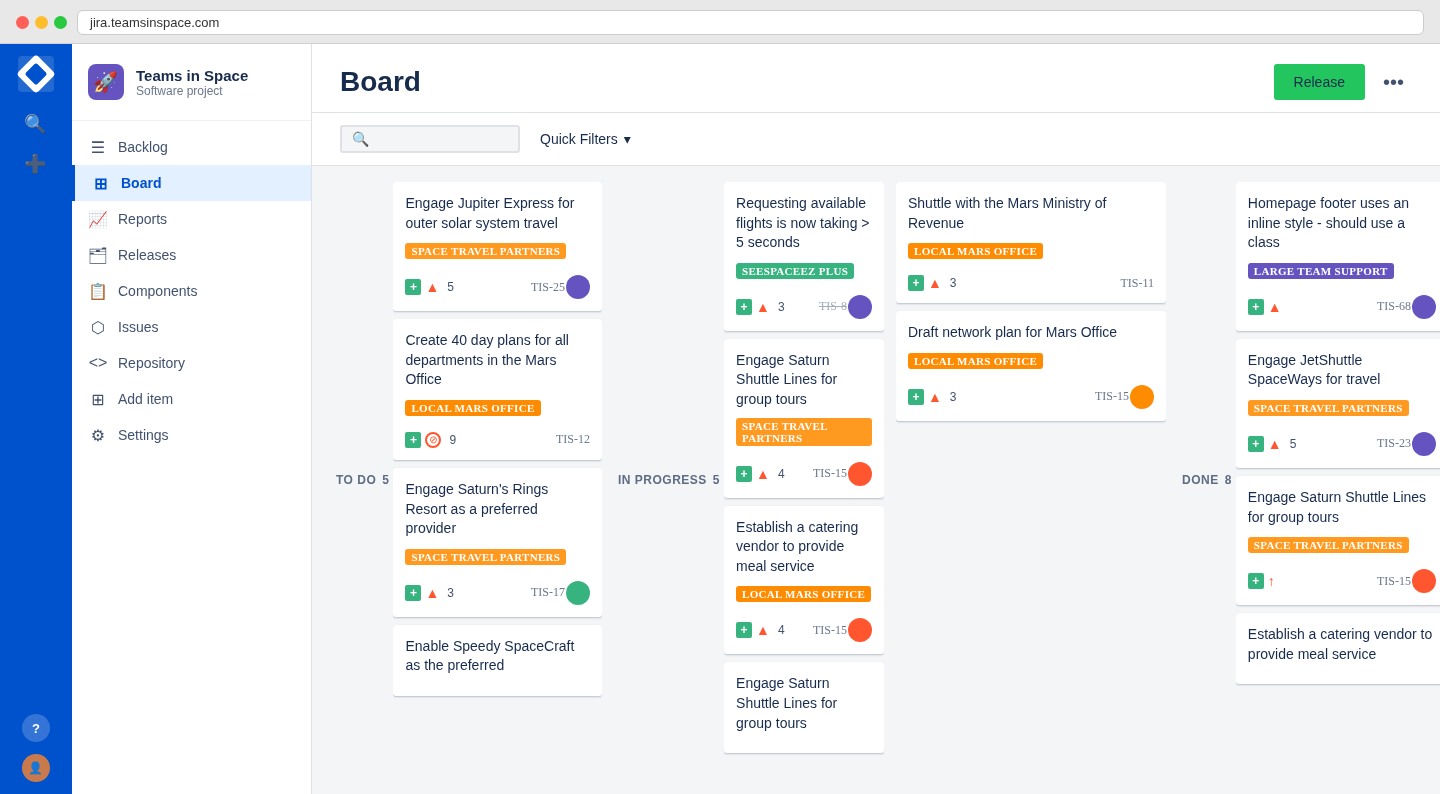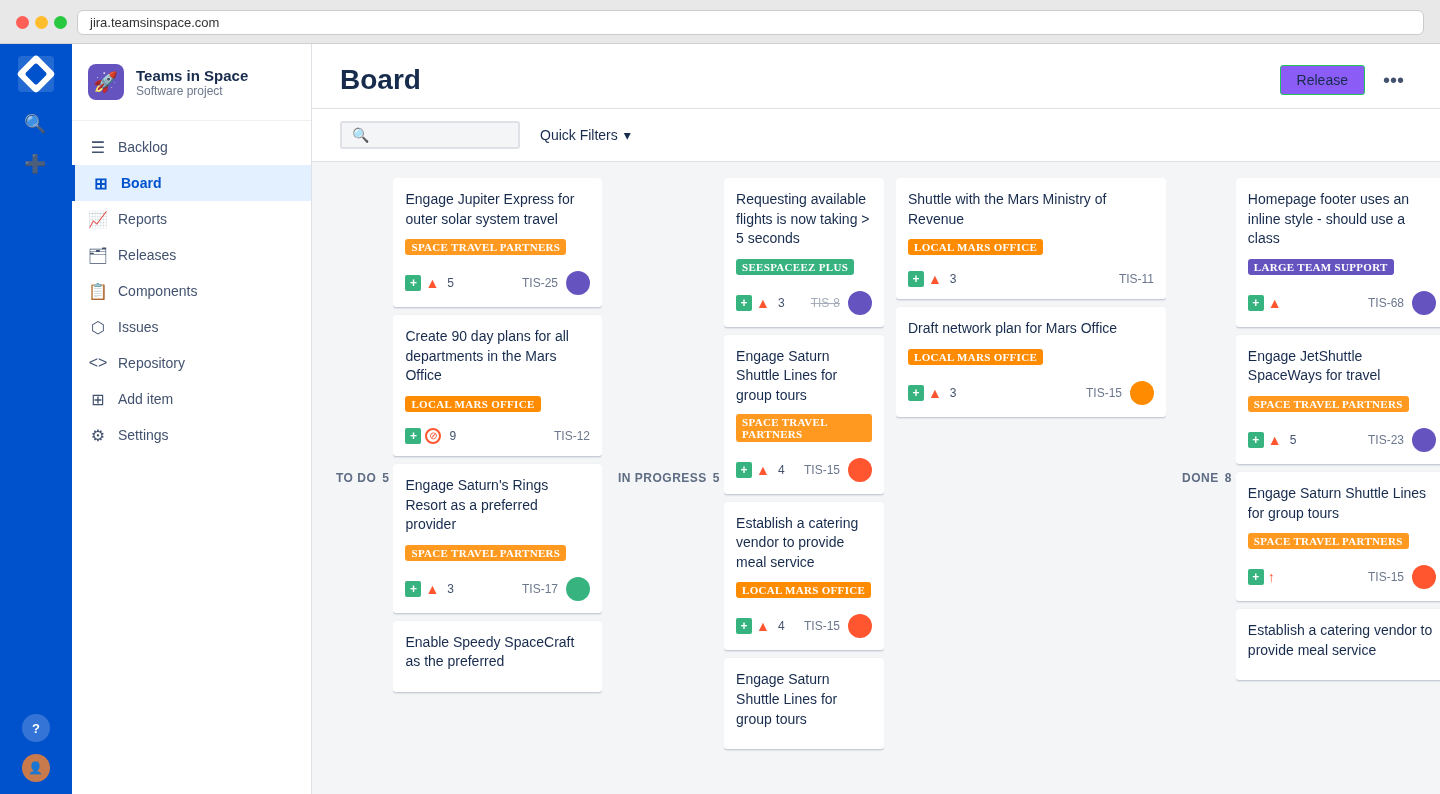--- a/index.html
+++ b/index.html
@@ -79,21 +79,21 @@
     .main {
       flex: 1; display: flex; flex-direction: column; overflow: hidden;
     }
     .main-header {
       display: flex; align-items: center; justify-content: space-between;
       padding: 20px 28px 12px; background: white; border-bottom: 1px solid #dfe1e6;
     }
     .main-title { font-size: 28px; font-weight: 700; color: #172b4d; }
     .header-actions { display: flex; align-items: center; gap: 10px; }
     .release-btn {
-      background: #8b5cf6; border: 1px solid #22c55e; border-radius: 3px;
+      background: #22c55e; border: 4px solid #22c55e; border-radius: 3px;
       padding: 6px 16px; font-size: 14px; color: #172b4d; cursor: pointer;
       font-weight: 500;
     }
     .more-btn {
       background: none; border: none; font-size: 20px; cursor: pointer;
       color: #42526e; padding: 4px 8px;
     }
 
     
     .filters-bar {
@@ -148,21 +148,21 @@
     .label-local-mars { background: #ff8b00; color: white; }
     .label-seespaceez { background: #36b37e; color: white; }
     .label-large-team { background: #6554c0; color: white; }
 
     .card-footer {
       display: flex; align-items: center; justify-content: space-between;
       margin-top: 8px;
     }
     .card-icons { display: flex; align-items: center; gap: 4px; }
     .card-count { font-size: 12px; color: #42526e; margin-left: 4px; }
-    .card-meta { display: flex; align-items: center; gap: 8px; }
+    .card-meta { display: flex; align-items: center; gap: 1px; font-family: Liberation Serif, serif; }
     .card-id { font-size: 12px; color: #6b778c; }
     .card-id.strikethrough { text-decoration: line-through; color: #a5adba; }
     .card-avatar {
       width: 24px; height: 24px; border-radius: 50%; background: #ddd;
       overflow: hidden; display: flex; align-items: center; justify-content: center;
       font-size: 12px; color: #666;
     }
 
     
     .avatar-purple { background: #6554c0; color: white; }
@@ -311,21 +311,21 @@
                   <div class="card-icons">
                     <div class="icon-plus-green">+</div>
                     <span style="color:#ff5630;font-size:14px;">▲</span>
                     <span class="card-count">5</span>
                   </div>
                   <div class="card-meta">
                     <span class="card-id">TIS-25</span>
                     <div class="card-avatar avatar-purple"></div>
                   </div>
                 </div></div>
-              <div class="card"><div class="card-title">Create 90 day plans for all departments in the Mars Office</div><div class="card-label label-local-mars">LOCAL MARS OFFICE</div><div class="card-footer">
+              <div class="card"><div class="card-title">Create 40 day plans for all departments in the Mars Office</div><div class="card-label label-local-mars">LOCAL MARS OFFICE</div><div class="card-footer">
                   <div class="card-icons">
                     <div class="icon-plus-green">+</div>
                     <div class="icon-block">⊘</div>
                     <span class="card-count">9</span>
                   </div>
                   <div class="card-meta">
                     <span class="card-id">TIS-12</span>
                   </div>
                 </div></div>
               <div class="card"><div class="card-title">Engage Saturn's Rings Resort as a preferred provider</div><div class="card-label label-space-travel">SPACE TRAVEL PARTNERS</div><div class="card-footer">

